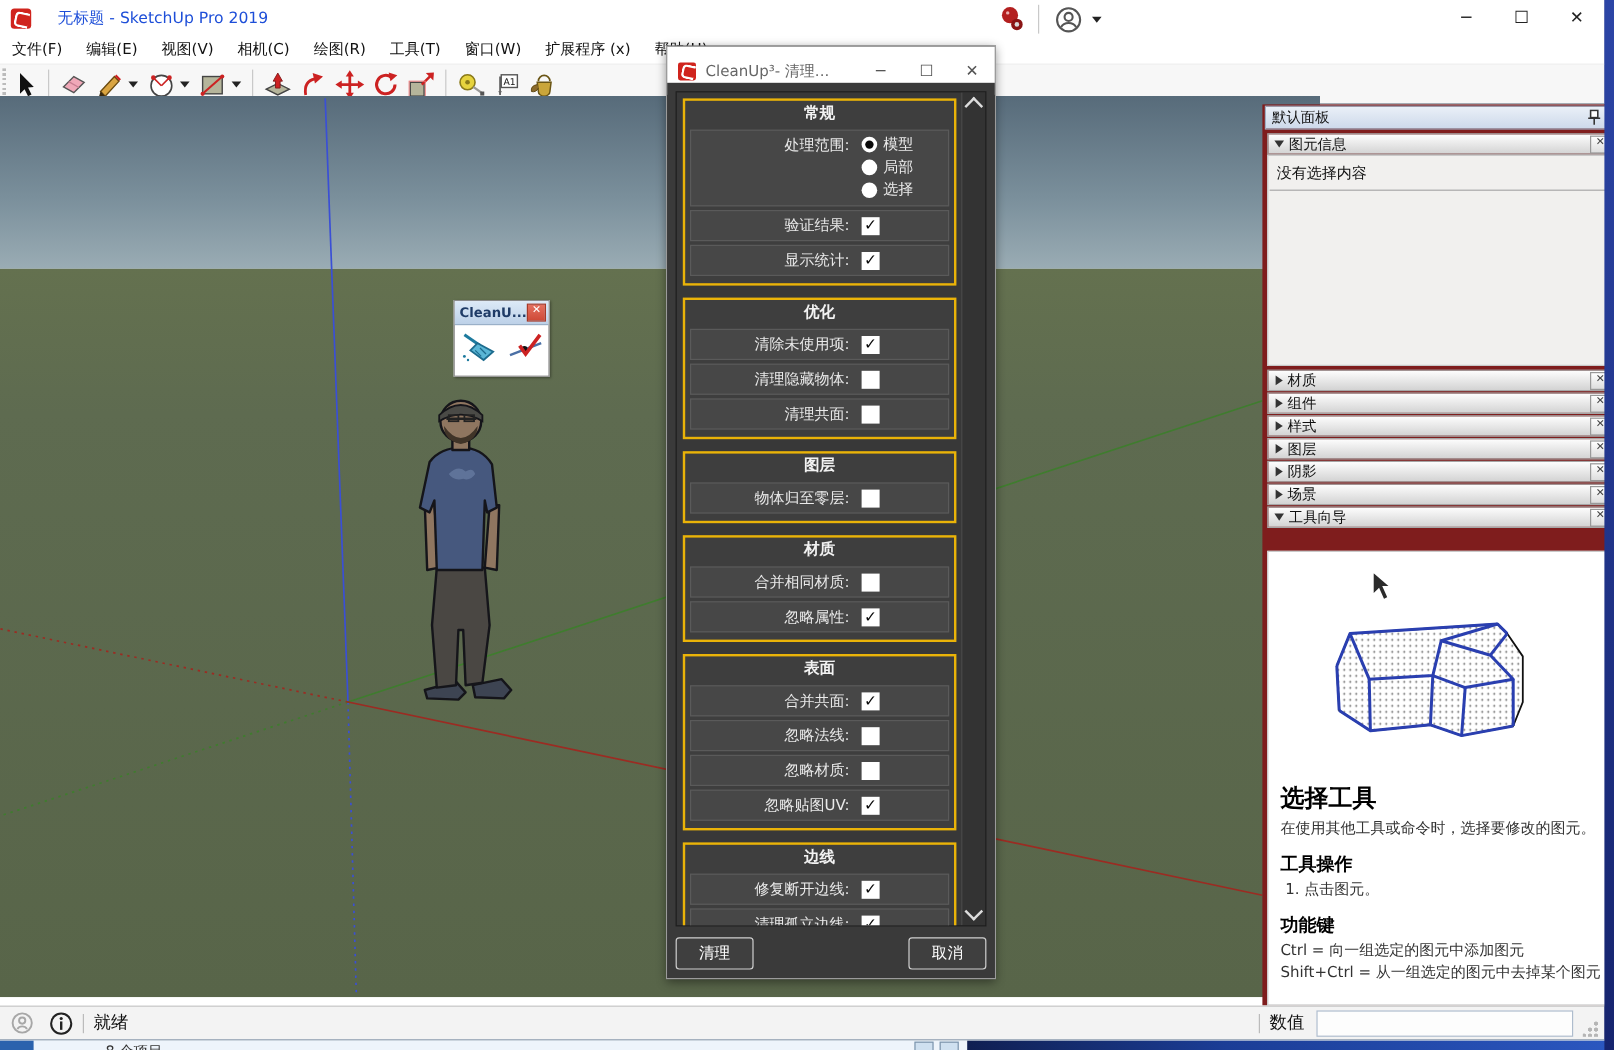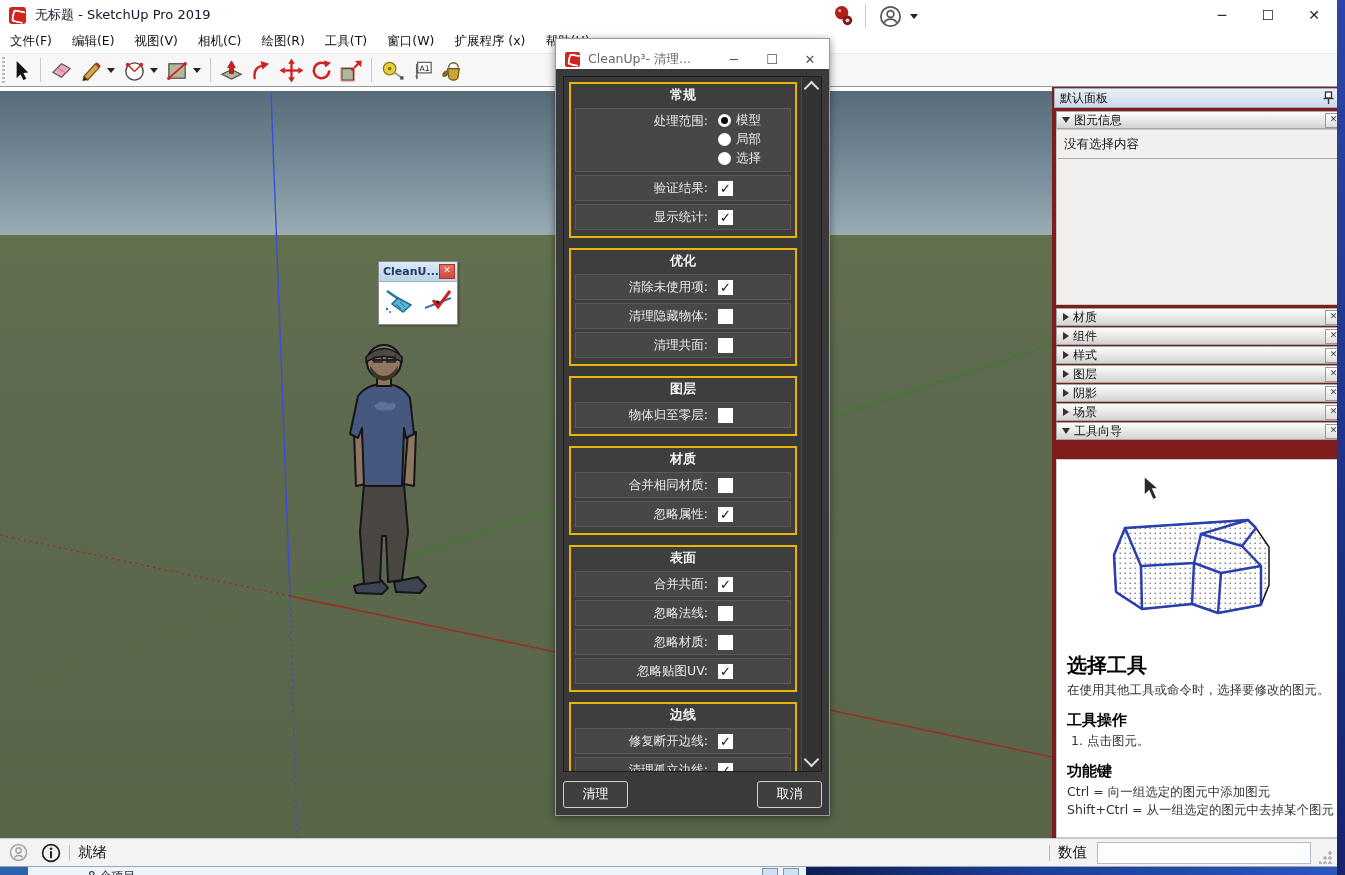--- a/index.html
+++ b/index.html
@@ -8,39 +8,39 @@
        background:#15246e;font-size:13px;color:#111}
 
   
   #app{position:absolute;left:0;top:0;width:1337px;height:866px;background:#fff}
 
   
   #titlebar{position:absolute;left:0;top:0;width:100%;height:30px;background:#fff;display:flex;align-items:center}
   #logo{width:17px;height:17px;margin-left:9px;background:#d0241d;border-radius:3px;position:relative}
   #logo::after{content:"";position:absolute;left:3px;top:3px;width:10px;height:9px;
                border:2px solid #fff;border-right:none;border-radius:4px 0 0 4px;transform:rotate(12deg)}
-  #title-text{margin-left:9px;font-size:13px;color:#0f172a}
+  #title-text{margin-left:22px;font-size:13px;color:#1d4ed8}
   #win-controls{margin-left:auto;display:flex;height:100%}
   .wc{width:46px;height:100%;display:flex;align-items:center;justify-content:center;font-size:14px;color:#222}
 
   
   #menubar{position:absolute;left:0;top:30px;width:100%;height:23px;background:#fff;display:flex;align-items:center;border-bottom:1px solid #ececec}
   .menu-item{padding:0 10px;font-size:12.5px;color:#111}
 
   
   #toolbar{position:absolute;left:0;top:54px;width:100%;height:32px;background:#f7f7f7;border-bottom:1px solid #8f9aa3;display:flex;align-items:center}
   #tb-grip{width:5px;height:26px;margin-left:2px;background:repeating-linear-gradient(180deg,#bbb 0 2px,transparent 2px 4px);width:3px}
   .tsep{width:1px;height:24px;background:#c9c9c9;margin:0 5px}
   .tbtn{width:30px;height:28px;display:flex;align-items:center;justify-content:center}
   .ti{width:25px;height:25px}
   .dd{width:0;height:0;border-top:5px solid #222;border-left:4px solid transparent;border-right:4px solid transparent;margin:0 4px 0 1px}
   #tb-right{position:absolute;left:830px;top:0;height:32px;display:flex;align-items:center}
 
   
-  #viewport{position:absolute;left:0;top:91px;width:1100px;height:751px;overflow:hidden}
+  #viewport{position:absolute;left:0;top:80px;width:1100px;height:751px;overflow:hidden}
   #sky{position:absolute;left:0;top:0;width:100%;height:144px;background:linear-gradient(180deg,#576b7a 0%,#7b909c 60%,#9aacb4 100%)}
   #ground{position:absolute;left:0;top:144px;width:100%;height:607px;background:linear-gradient(180deg,#64714f 0%,#5e6b50 20%,#586549 100%)}
   #axes{position:absolute;left:0;top:0}
 
   
   #float-tb{position:absolute;left:378px;top:170px;width:78px;height:62px;background:#fff;border:1px solid #8a8a8a;box-shadow:1px 1px 2px rgba(0,0,0,.35)}
   #float-title{height:19px;background:linear-gradient(180deg,#dce9f7,#bdd1e8);display:flex;align-items:center;border-bottom:1px solid #9ab0c8}
   #float-title span{font-size:11px;font-weight:bold;color:#1f3b66;margin-left:4px;flex:1}
   .xred{width:15px;height:13px;background:linear-gradient(#e4705f,#cf4a38);border:1px solid #a83826;color:#fff;font-size:9px;line-height:11px;text-align:center;margin-right:2px}
   #float-body{display:flex;align-items:center;justify-content:space-around;height:40px}

